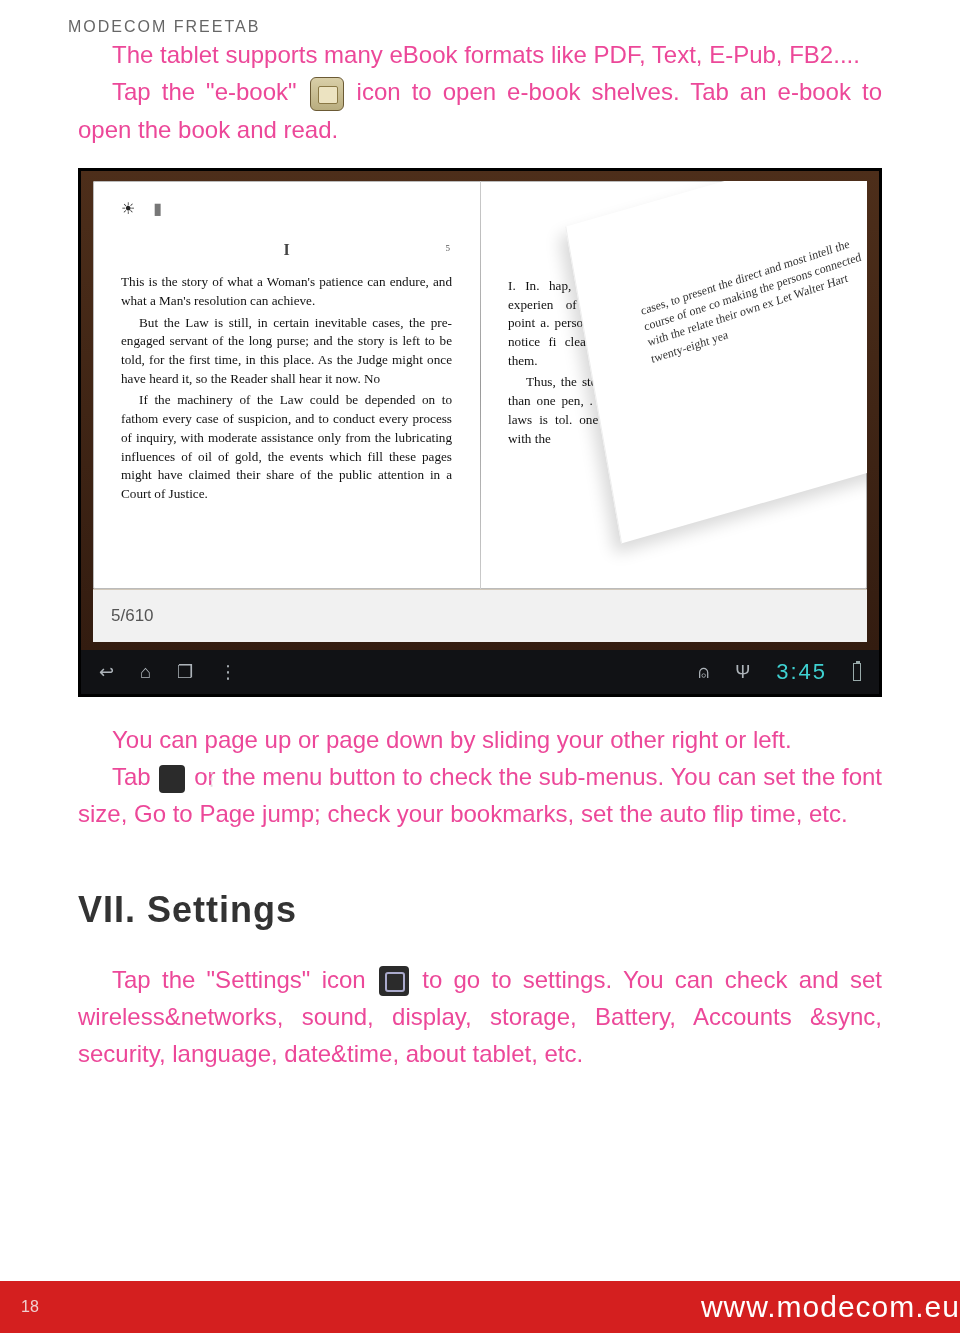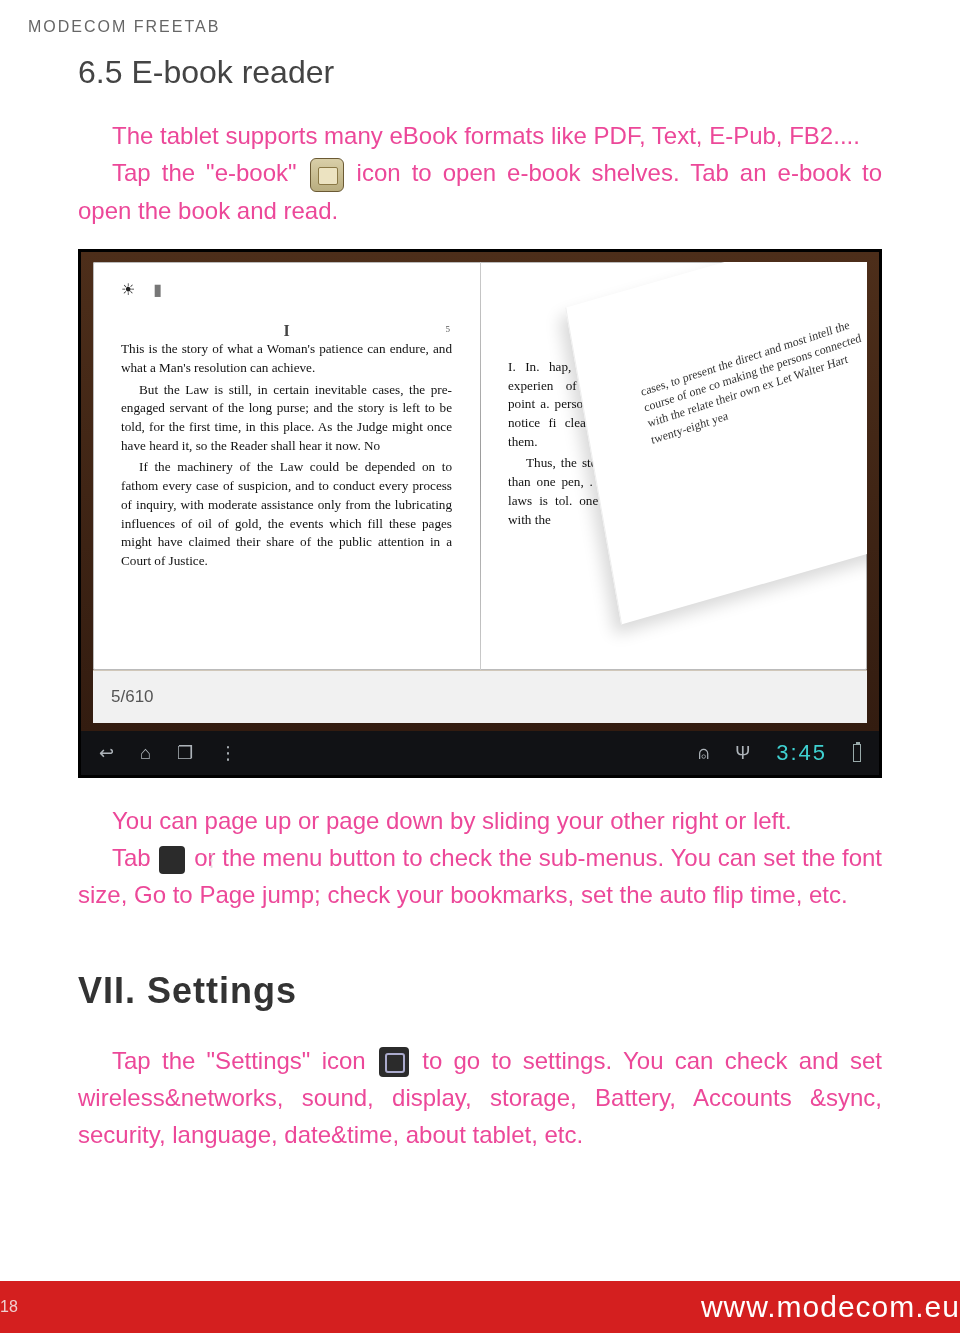--- a/index.html
+++ b/index.html
@@ -5,21 +5,21 @@
   * { box-sizing: border-box; margin: 0; padding: 0; }
   body {
     width: 960px;
     height: 1333px;
     background: #fff;
     font-family: Arial, Helvetica, sans-serif;
     color: #444;
     position: relative;
   }
   .header {
-    padding: 18px 0 0 28px;
+    padding: 18px 0 0 68px;
     font-family: "Arial", sans-serif;
     letter-spacing: 2px;
     font-size: 16px;
     color: #666;
     font-weight: 500;
   }
   .content {
     padding: 0 78px;
   }
   .section-heading {
@@ -143,20 +143,21 @@
     font-size: 9px;
     color: #555;
     font-family: serif;
   }
   .book-body {
     font-family: "Times New Roman", serif;
     font-size: 13.2px;
     line-height: 1.42;
     text-align: justify;
     color: #111;
+    margin-top: 14px;
   }
   .book-body p { margin-bottom: 3px; }
   .book-body .p-indent { text-indent: 18px; }
 
   .page.right .book-body {
     margin-top: 52px;
     width: 150px;
   }
   .page.right .book-body p { word-break: break-word; }
 
@@ -216,39 +217,38 @@
   .footer {
     position: absolute;
     left: 0; right: 0; bottom: 0;
     height: 52px;
     background: #d41f1f;
     color: #fff;
     display: flex;
     align-items: center;
   }
   .footer .pagenum {
-    width: 60px; text-align: left;
+    width: 60px; text-align: center;
     font-size: 16px; color: #f0cfcf;
     font-family: Arial;
   }
   .footer .url {
     flex: 1; text-align: right;
     font-size: 30px;
     letter-spacing: 1px;
     font-family: "Arial", sans-serif;
   }
 </style>
 </head>
 <body>
 
 <div class="header">MODECOM FREETAB</div>
 
 <div class="content">
 
-  <h2 class="section-heading">6.5 E-book reader</h2>
 
   <p class="body-text indent">The tablet supports many eBook formats like PDF, Text, E-Pub, FB2....</p>
 
   <p class="body-text indent">
     <span>Tap the "e-book" </span>
     <span class="inline-icon ebook-icon"></span>
     <span> icon to open e-book shelves. Tab an e-book to open the book and read.</span>
   </p>
 
   <div class="screenshot">

